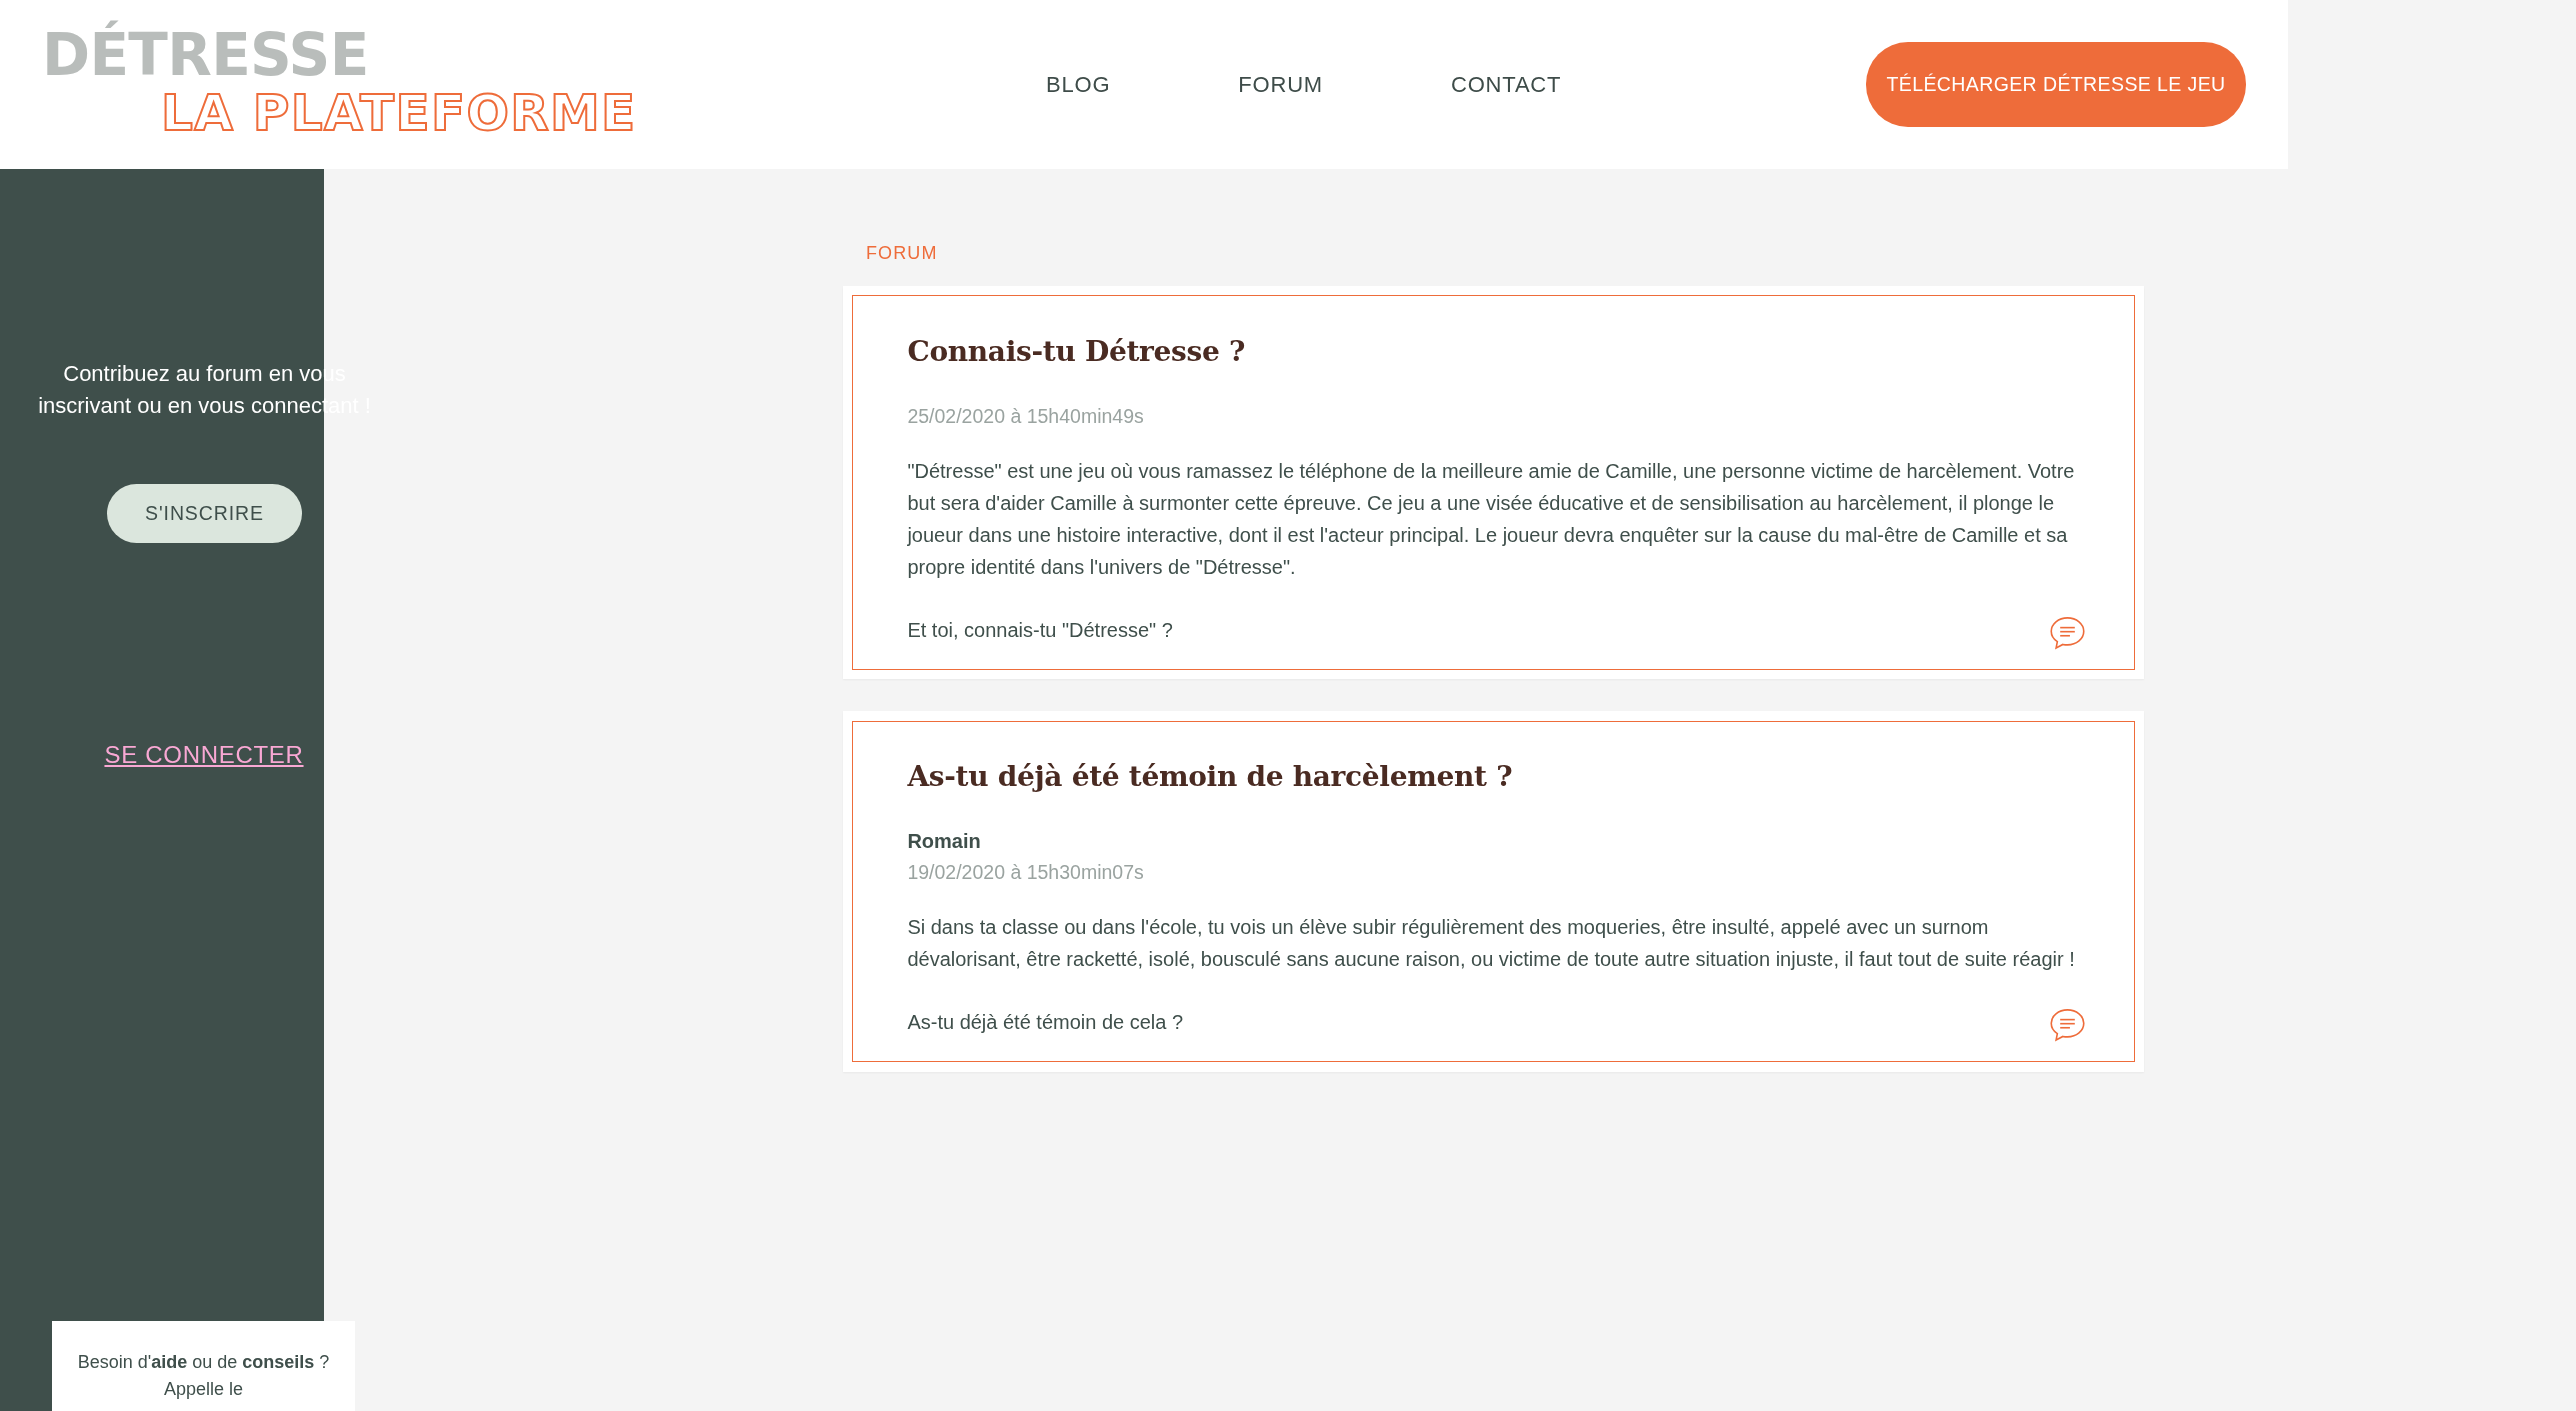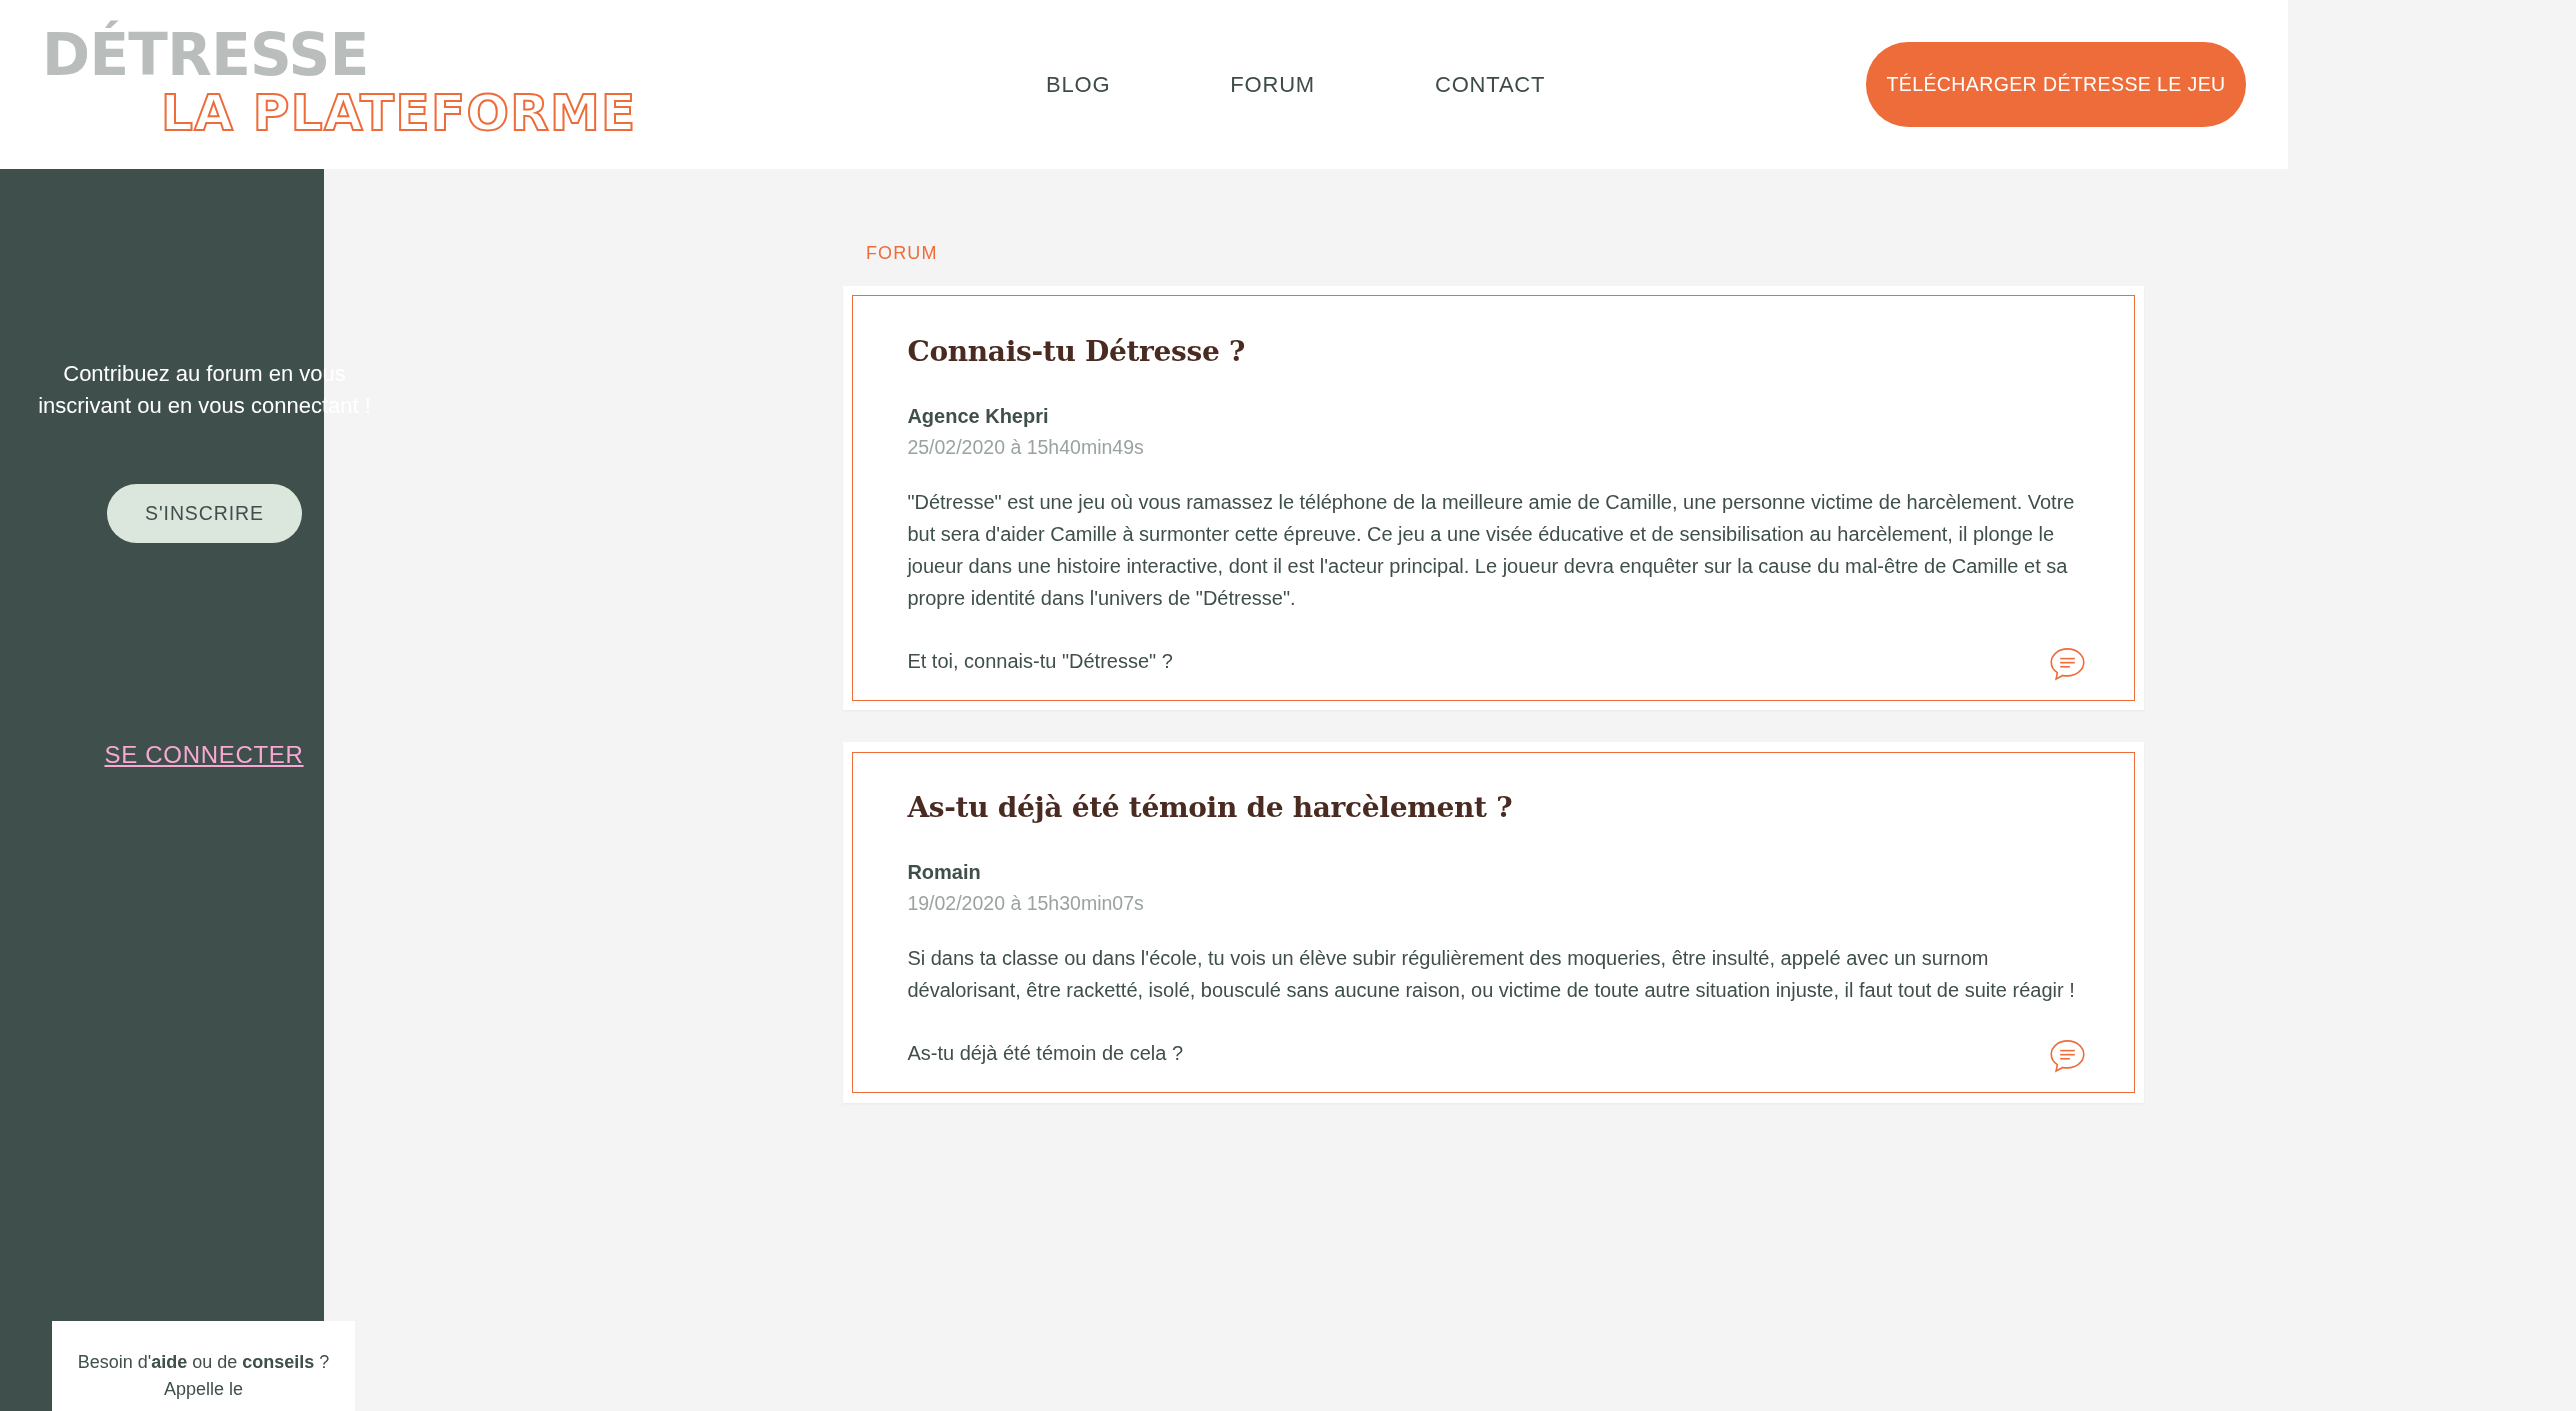--- a/index.html
+++ b/index.html
@@ -51,21 +51,21 @@
     left: 119px;
     margin-top: 20px;
   }
   .nav {
     position: absolute;
     left: 1006px;
     top: 0;
     height: 169px;
     display: flex;
     align-items: center;
-    gap: 0;
+    gap: 8px;
     justify-content: center;
   }
   .nav-item {
     font-size: 22px;
     letter-spacing: 0.8px;
     color: #3e4c49;
     text-decoration: none;
     padding: 0 40px;
     white-space: nowrap;
   }
@@ -276,21 +276,20 @@
   </aside>
 
   <main class="main">
     <div class="breadcrumb">FORUM</div>
 
     <div class="thread-list">
 
       <div class="thread-card-outer">
         <article class="thread-card">
           <h2 class="thread-title">Connais-tu Détresse ?</h2>
-          <div class="thread-author">Agence Khepri</div>
           <div class="thread-date">25/02/2020 à 15h40min49s</div>
           <div class="thread-body">
             <p>"Détresse" est une jeu où vous ramassez le téléphone de la meilleure amie de Camille, une personne victime de harcèlement. Votre but sera d'aider Camille à surmonter cette épreuve. Ce jeu a une visée éducative et de sensibilisation au harcèlement, il plonge le joueur dans une histoire interactive, dont il est l'acteur principal. Le joueur devra enquêter sur la cause du mal-être de Camille et sa propre identité dans l'univers de "Détresse".</p>
             <p>Et toi, connais-tu "Détresse" ?</p>
           </div>
           <div class="comment-icon">
             <svg viewBox="0 0 48 48" fill="none" xmlns="http://www.w3.org/2000/svg">
               <path d="M24 6C12.9 6 4 13.4 4 22.5c0 5.2 2.9 9.8 7.5 12.8L10 43l8.3-4.3c1.8.4 3.7.6 5.7.6 11.1 0 20-7.4 20-16.8C44 13.4 35.1 6 24 6z" stroke="#ee6c3a" stroke-width="2"></path>
               <line x1="15" y1="18" x2="33" y2="18" stroke="#ee6c3a" stroke-width="2"></line>
               <line x1="15" y1="23" x2="33" y2="23" stroke="#ee6c3a" stroke-width="2"></line>

